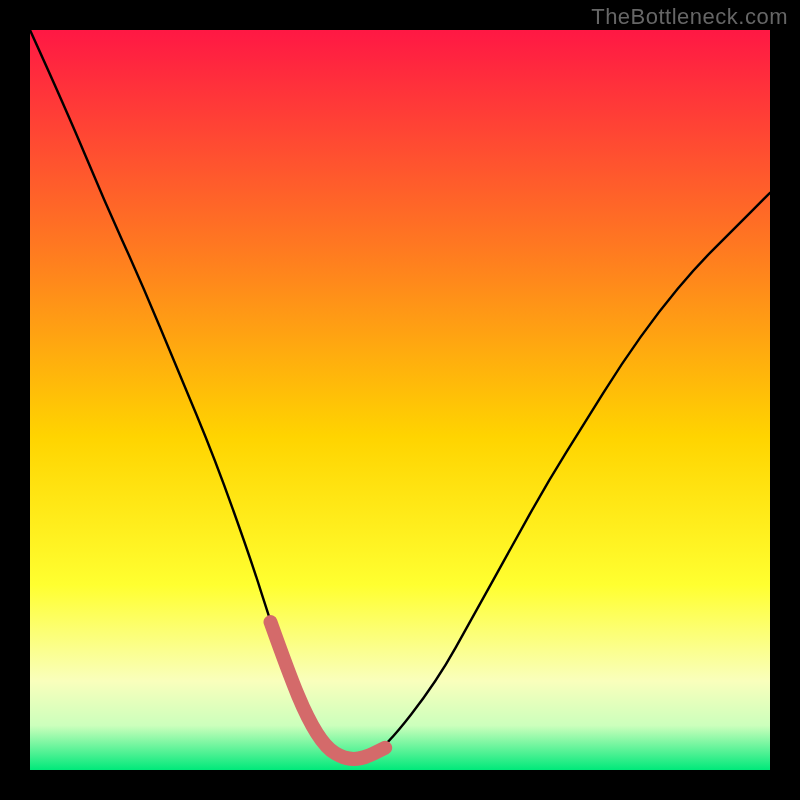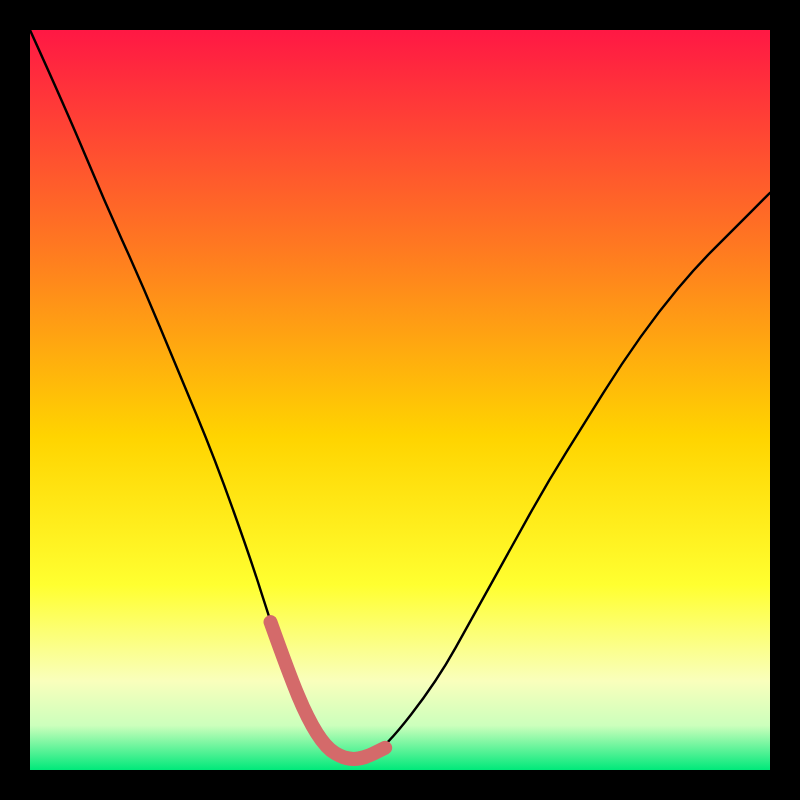--- a/index.html
+++ b/index.html
@@ -35,20 +35,21 @@
   }
   svg {
     display: block;
   }
 </style>
 </head>
 <body>
 
 <div class="frame">
 
+  <div class="watermark">TheBottleneck.com</div>
 
   <div class="plot-area">
     <svg width="740" height="740" viewBox="0 0 740 740">
       <defs>
         <linearGradient id="heat" x1="0" y1="0" x2="0" y2="1">
           <stop offset="0%" stop-color="#ff1844"></stop>
           <stop offset="30%" stop-color="#ff7b20"></stop>
           <stop offset="55%" stop-color="#ffd400"></stop>
           <stop offset="75%" stop-color="#ffff30"></stop>
           <stop offset="88%" stop-color="#f9ffbc"></stop>

